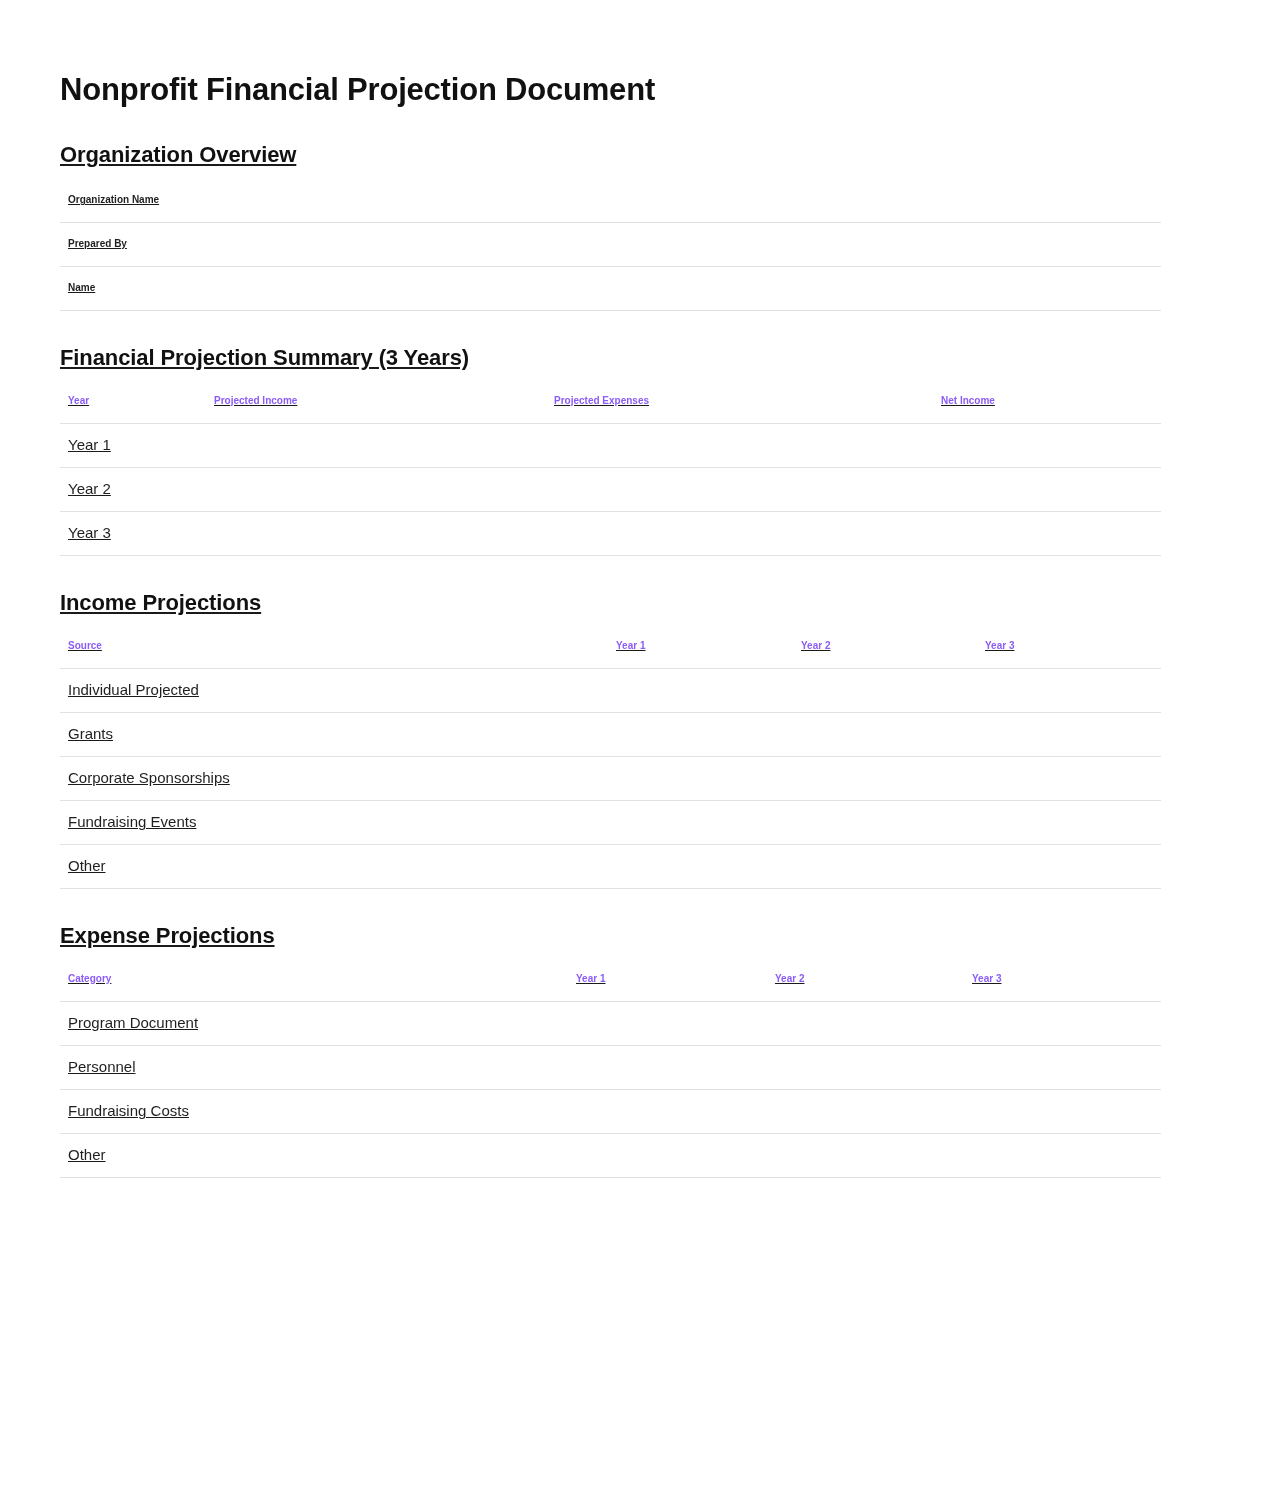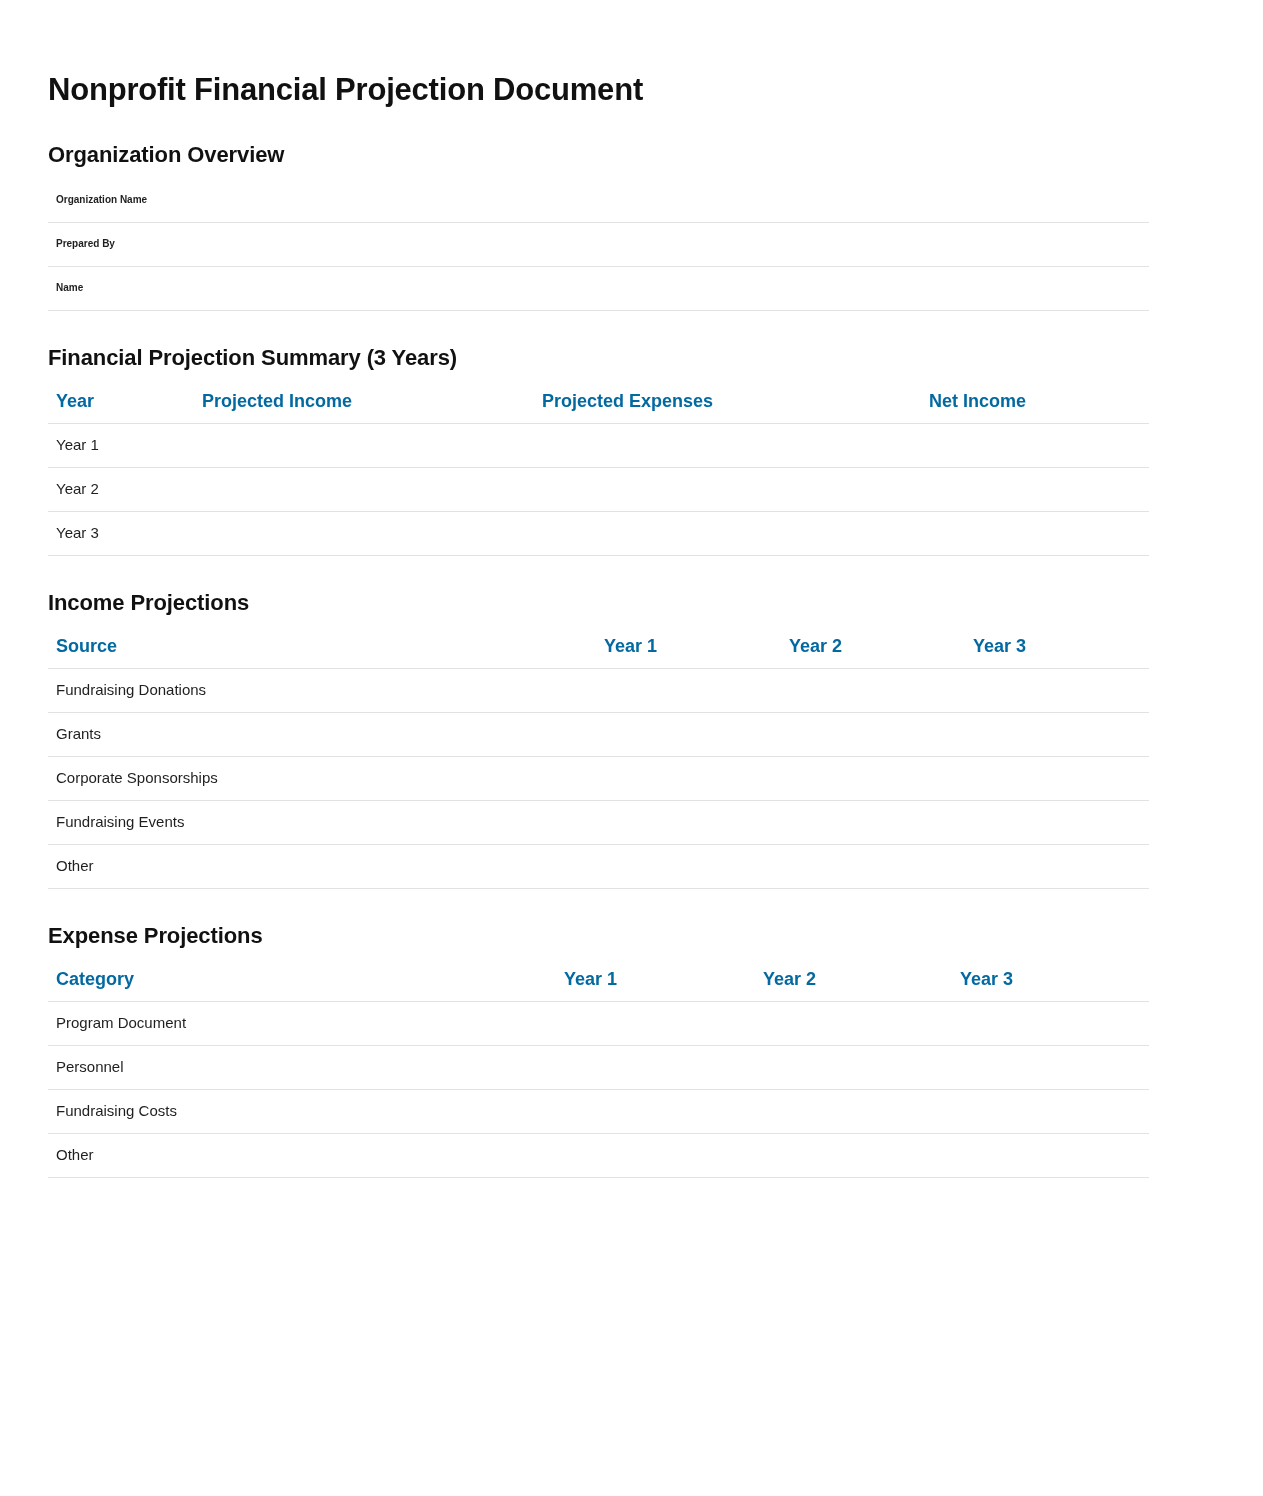--- a/index.html
+++ b/index.html
@@ -12,32 +12,33 @@
     width: 1263px;
     min-height: 1496px;
     font-family: "Liberation Sans", sans-serif;
     color: #1a1a1a;
     -webkit-font-smoothing: antialiased;
   }
   .page {
     box-sizing: border-box;
     width: 1005px;
     min-height: 1496px;
-    padding: 72px 80px 0 48px;
+    padding: 72px 80px 0 60px;
   }
   .doc-title {
     font-size: 31px;
     font-weight: bold;
     line-height: 1.15;
     letter-spacing: -0.2px;
     margin: 0 0 0 0;
     color: #111111;
   }
   .section {
     margin-top: 34px;
+    text-decoration: underline;
   }
   .section-heading {
     font-size: 22px;
     font-weight: bold;
     letter-spacing: -0.1px;
     margin: 0 0 14px 0;
     color: #111111;
   }
   table.data-table {
     width: 1101px;
@@ -52,22 +53,22 @@
     padding: 11px 8px;
     border-bottom: 1px solid #e2e2e2;
     font-weight: normal;
     color: #1f1f1f;
     line-height: 20px;
     overflow: hidden;
     white-space: nowrap;
   }
   table.data-table thead th {
     font-weight: bold;
-    color: #0369a1;
-    font-size: 18px;
+    color: #8b5cf6;
+    font-size: 10px;
     padding-top: 6px;
     padding-bottom: 12px;
   }
   table.data-table tbody td {
     height: 21px;
   }
   
   table.overview-table th.ov-label {
     font-weight: bold;
     font-size: 10px;
@@ -186,21 +187,21 @@
       <thead>
         <tr>
           <th>Source</th>
           <th>Year 1</th>
           <th>Year 2</th>
           <th>Year 3</th>
         </tr>
       </thead>
       <tbody>
         <tr>
-          <td>Fundraising Donations</td>
+          <td>Individual Projected</td>
           <td></td>
           <td></td>
           <td></td>
         </tr>
         <tr>
           <td>Grants</td>
           <td></td>
           <td></td>
           <td></td>
         </tr>

